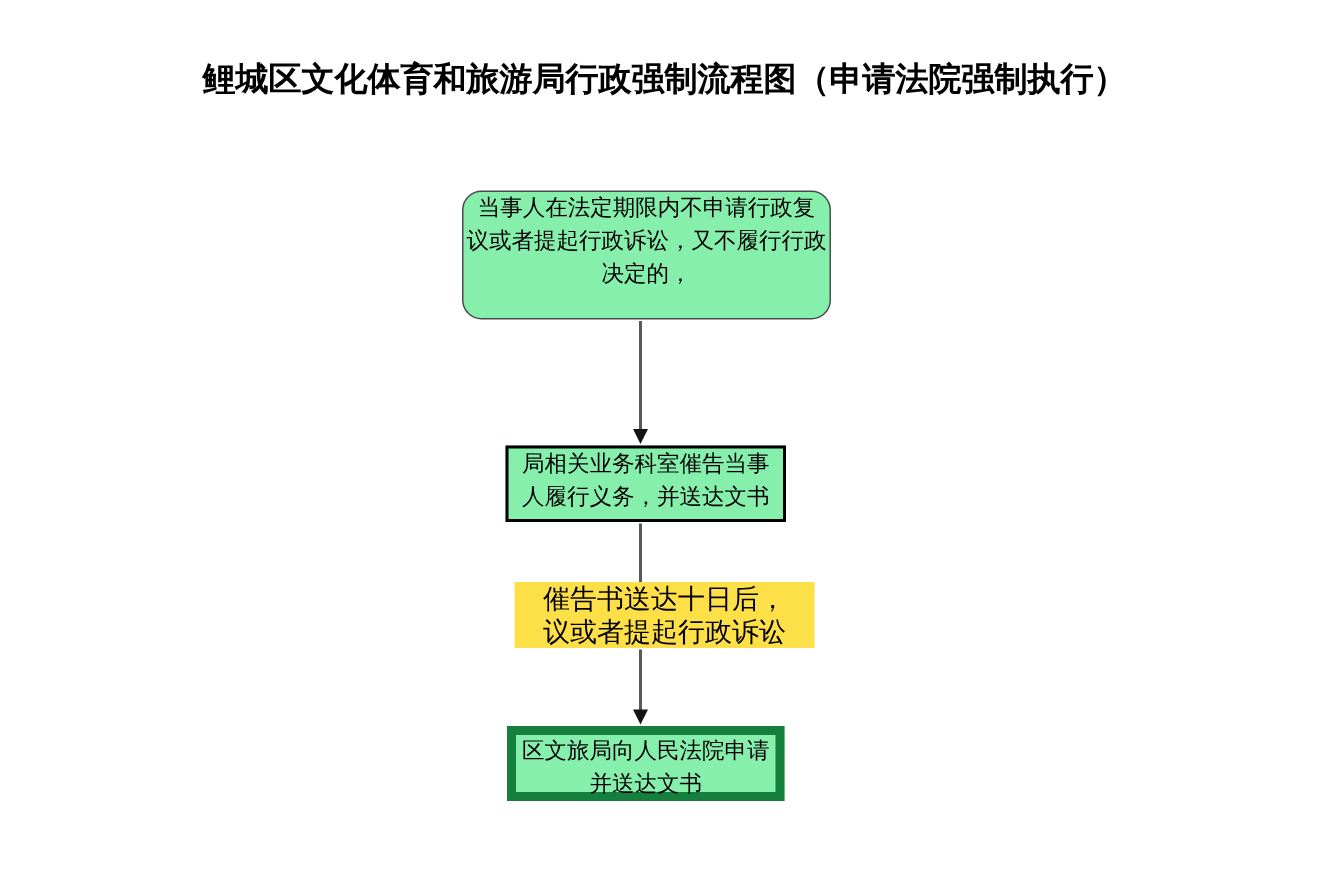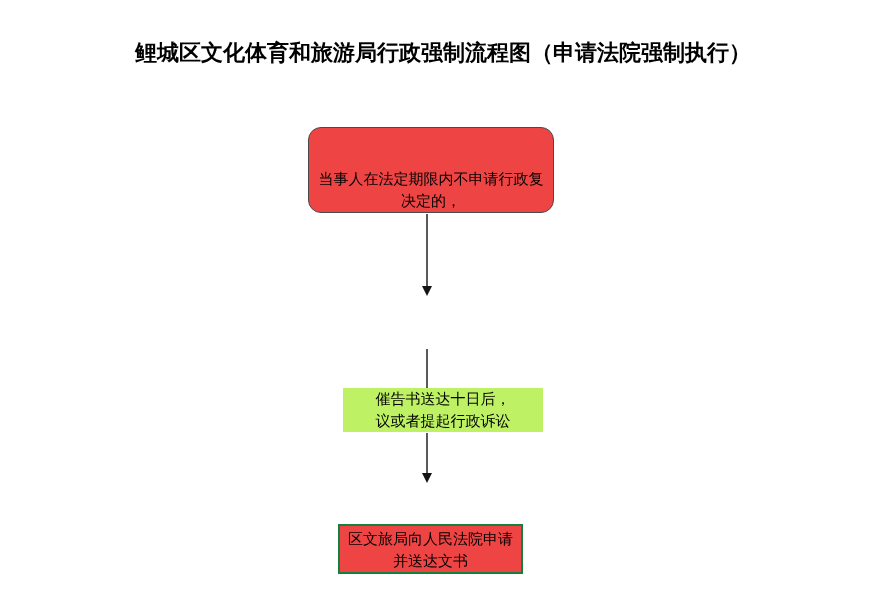--- a/index.html
+++ b/index.html
@@ -26,25 +26,25 @@
     font-weight: bold;
     color: #000000;
     white-space: nowrap;
   }
   .node {
     position: absolute;
     box-sizing: border-box;
     display: flex;
     flex-direction: column;
     align-items: center;
-    justify-content: flex-end;
+    justify-content: flex-start;
     text-align: center;
     font-size: 15px;
     line-height: 22px;
-    background: #ef4444;
+    background: #86efac;
   }
   .node-line { display: block; white-space: nowrap; }
   .node-start {
     left: 308px;
     top: 127px;
     width: 246px;
     height: 86px;
     border: 1.6px solid #4a4a4a;
     border-radius: 13px;
   }
@@ -53,22 +53,21 @@
     top: 297px;
     width: 187px;
     height: 51px;
     border: 2px solid #000000;
   }
   .node-court {
     left: 338px;
     top: 484px;
     width: 185px;
     height: 50px;
-    border: 2px solid #15803d;
-    margin-top: 40px;
+    border: 6px solid #15803d;
   }
   .vline {
     position: absolute;
     width: 2px;
     background: #595959;
   }
   .vline-1 { left: 426px; top: 214px; height: 74px; }
   .vline-2 { left: 426px; top: 349px; height: 39px; }
   .vline-3 { left: 426px; top: 433px; height: 41px; }
   .arrowhead {
@@ -80,40 +79,45 @@
     border-top: 10px solid #141414;
   }
   .arrowhead-1 { left: 421.5px; top: 286px; }
   .arrowhead-2 { left: 421.5px; top: 473px; }
   .edge-label {
     position: absolute;
     left: 343px;
     top: 388px;
     width: 200px;
     text-align: center;
-    font-size: 15px;
+    font-size: 18px;
     line-height: 22px;
-    background: #bef264;
+    background: #fde047;
   }
 </style>
 </head>
 <body>
 
 <div class="page">
 
   <div class="title">鲤城区文化体育和旅游局行政强制流程图（申请法院强制执行）</div>
 
   <div class="node node-start">
     <span class="node-line">当事人在法定期限内不申请行政复</span>
+    <span class="node-line">议或者提起行政诉讼，又不履行行政</span>
     <span class="node-line">决定的，</span>
   </div>
 
   <div class="vline vline-1"></div>
   <div class="arrowhead arrowhead-1"></div>
 
+  <div class="node node-notify">
+    <span class="node-line">局相关业务科室催告当事</span>
+    <span class="node-line">人履行义务，并送达文书</span>
+  </div>
 
   <div class="vline vline-2"></div>
 
   <div class="edge-label">
     <span class="node-line">催告书送达十日后，</span>
     <span class="node-line">议或者提起行政诉讼</span>
   </div>
 
   <div class="vline vline-3"></div>
   <div class="arrowhead arrowhead-2"></div>

